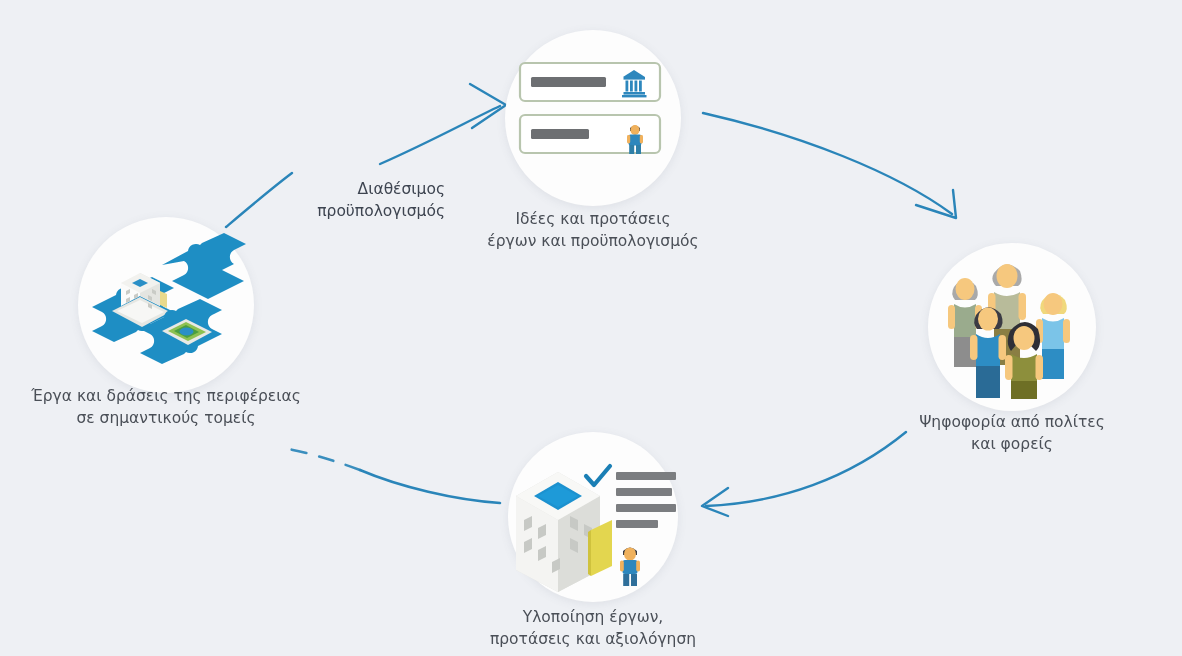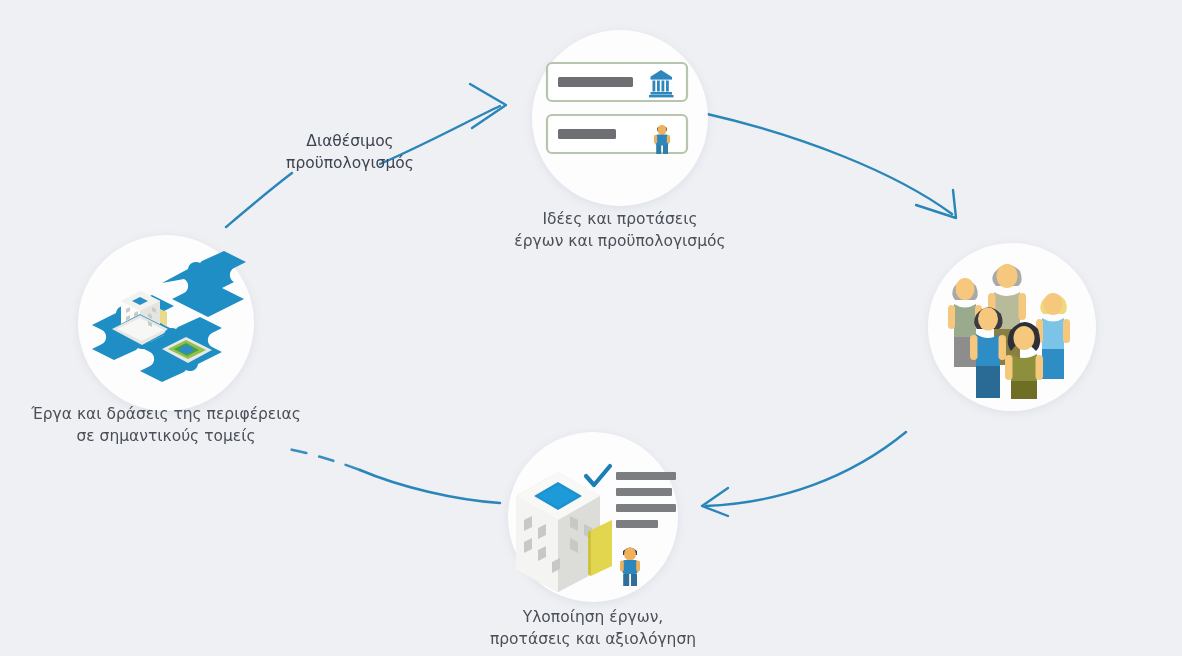--- a/index.html
+++ b/index.html
@@ -36,25 +36,26 @@
   .node-label {
     position: absolute;
     text-align: center;
     color: #4a4f57;
     font-size: 15.5px;
     line-height: 1.42;
     white-space: pre-line;
   }
   .edge-label {
     position: absolute;
-    text-align: center;
+    text-align: right;
     color: #3d4450;
     font-size: 15.5px;
     line-height: 1.42;
     white-space: pre-line;
+    margin-top: 48px;
   }
   .ico { position: absolute; }
 </style>
 </head>
 <body>
 
 <div id="stage">
 
   <svg class="arrow-layer" viewBox="0 0 1182 656">
 
@@ -73,21 +74,21 @@
       <path d="M 906,432 C 850,478 780,503 706,506" fill="none" stroke="#2a85b9" stroke-width="2.4" stroke-linecap="round"></path>
       <polyline points="728,488 702,506 728,516" fill="none" stroke="#2a85b9" stroke-width="2.4" stroke-linecap="round" stroke-linejoin="round"></polyline>
     </g>
 
     <g>
       <path d="M 500,503 C 455,500 400,487 360,470" fill="none" stroke="#2a85b9" stroke-width="2.6" stroke-linecap="round"></path>
       <path d="M 360,470 C 330,459 305,452 288,449" fill="none" stroke="#2a85b9" stroke-width="2.6" stroke-linecap="round" stroke-dasharray="15 13" opacity="0.92"></path>
     </g>
   </svg>
 
-  <div class="node" style="left:78px; top:235px; width:176px; height:176px;">
+  <div class="node" style="left:78px; top:217px; width:176px; height:176px;">
     <div class="circle" style="left:0; top:0; width:176px; height:176px;"></div>
     <svg class="ico" style="left:10px; top:14px;" width="158" height="150" viewBox="0 0 158 150">
       <defs>
         <g id="pz">
           <path d="M 0,22 L 36,4 L 48,10 A 9 9 0 0 1 62,17 L 74,23 L 110,5 L 146,23 L 110,41 L 98,35
                    A 9 9 0 0 0 84,42 L 72,48 L 36,30 Z"></path>
         </g>
       </defs>
 
       <g transform="translate(72,8)">
@@ -126,21 +127,21 @@
         <path d="M 24,32 L 48,20 L 74,33 L 50,46 Z" fill="#e8e9e4"></path>
         <path d="M 30,32 L 48,23 L 68,33 L 50,42 Z" fill="#8dc152"></path>
         <path d="M 36,32 L 48,26 L 61,33 L 49,39 Z" fill="#4b9f3f"></path>
         <ellipse cx="48.5" cy="32.5" rx="7" ry="4" fill="#2a8fc6"></ellipse>
       </g>
     </svg>
     <div class="node-label" style="left:-60px; top:168px; width:296px;">Έργα και δράσεις της περιφέρειας
 σε σημαντικούς τομείς</div>
   </div>
 
-  <div class="node" style="left:532px; top:30px; width:176px; height:176px;">
+  <div class="node" style="left:505px; top:30px; width:176px; height:176px;">
     <div class="circle" style="left:0; top:0; width:176px; height:176px;"></div>
     <svg class="ico" style="left:12px; top:30px;" width="152" height="118" viewBox="0 0 152 118">
 
       <g>
         <rect x="3" y="3" width="140" height="38" rx="5" fill="#ffffff" stroke="#b8c5ae" stroke-width="2.2"></rect>
         <rect x="14" y="17" width="75" height="10" rx="1.5" fill="#6d6f72"></rect>
 
         <g transform="translate(106,10)">
           <path d="M 11,0 L 22,7 L 0,7 Z" fill="#2d87bd"></path>
           <rect x="0.5" y="7" width="21.5" height="2.6" fill="#2d87bd"></rect>
@@ -214,20 +215,22 @@
 
       <g>
         <path d="M 64,74 q 14,-17 28,-2 q 5,16 -2,22 l -6,-6 l -14,0 l -5,6 q -6,-8 -1,-20 Z" fill="#2f2f36"></path>
         <ellipse cx="78" cy="81" rx="10.5" ry="12" fill="#f6c87e"></ellipse>
         <path d="M 65,97 q 13,8 26,0 l 0,28 l -26,0 Z" fill="#8d8f3c"></path>
         <rect x="59" y="98" width="7.5" height="25" rx="3.7" fill="#f6c87e"></rect>
         <rect x="89.5" y="98" width="7.5" height="25" rx="3.7" fill="#f6c87e"></rect>
         <rect x="65" y="124" width="26" height="30" fill="#6e6f25"></rect>
       </g>
     </svg>
+    <div class="node-label" style="left:-33px; top:168px; width:234px;">Ψηφοφορία από πολίτες
+και φορείς</div>
   </div>
 
   <div class="node" style="left:508px; top:432px; width:170px; height:170px;">
     <div class="circle" style="left:0; top:0; width:170px; height:170px;"></div>
     <svg class="ico" style="left:4px; top:18px;" width="164" height="142" viewBox="0 0 164 142">
 
       <g>
         <path d="M 4,46 L 46,22 L 88,46 L 88,120 L 46,142 L 4,120 Z" fill="#e3e4e0"></path>
         <path d="M 4,46 L 46,70 L 46,142 L 4,120 Z" fill="#f4f4f2"></path>
         <path d="M 46,70 L 88,46 L 88,120 L 46,142 Z" fill="#dcddd9"></path>

